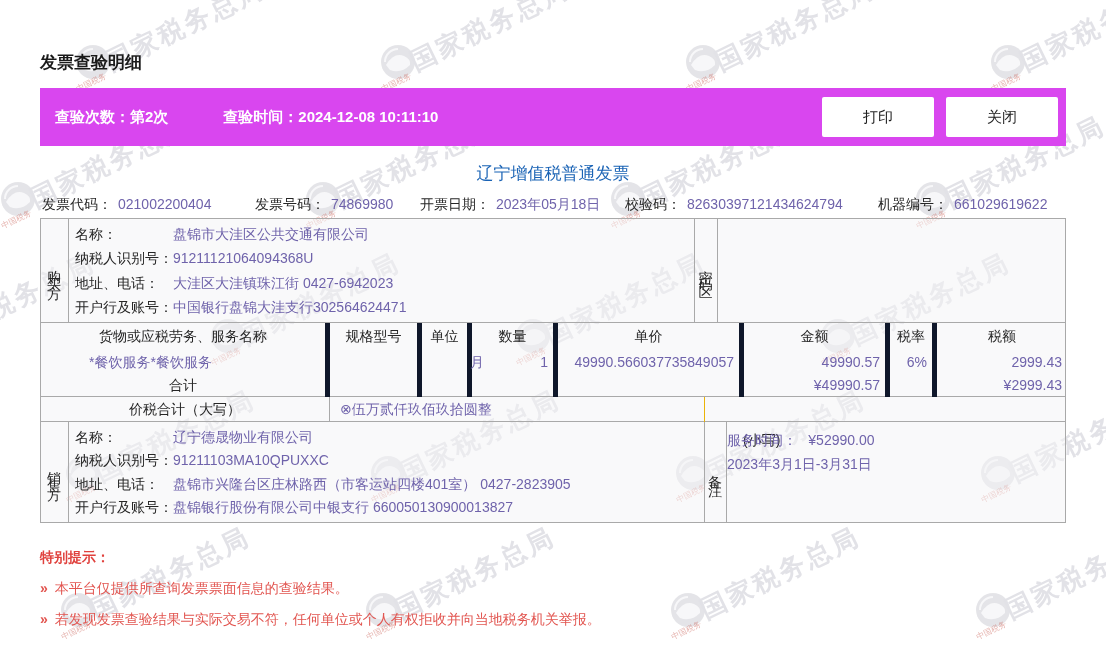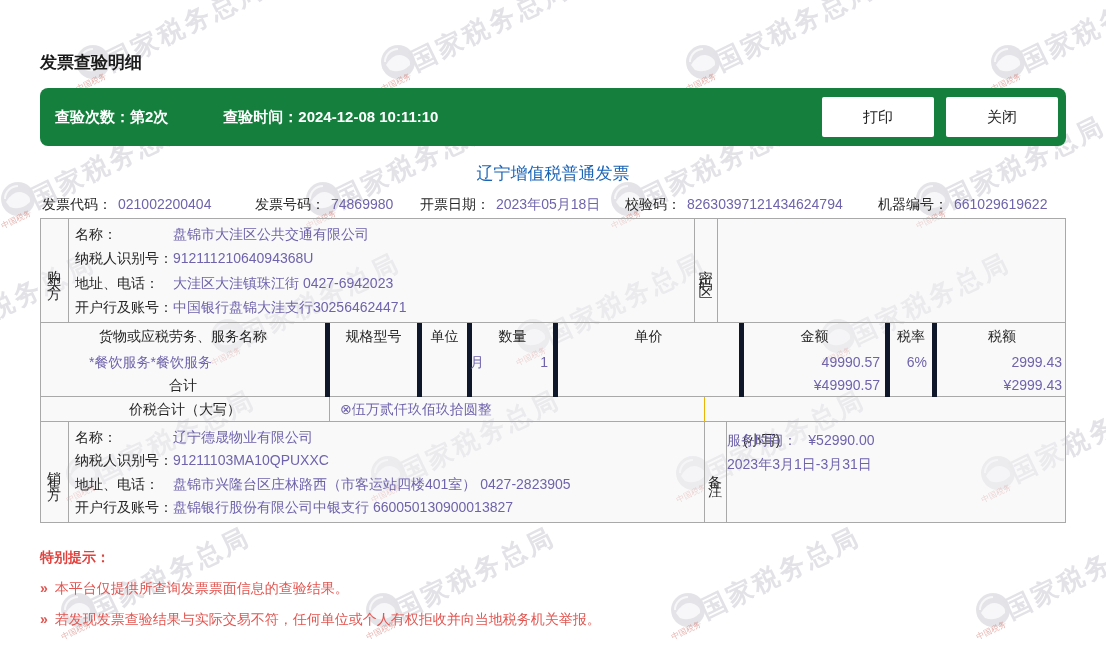--- a/index.html
+++ b/index.html
@@ -19,21 +19,21 @@
   }
   .wm-seal {
     position:absolute; left:2px; top:74px; font-size:8px; color:rgba(205,110,100,.55);
     transform:rotate(-26deg); transform-origin:left center; white-space:nowrap;
   }
   
   .content { position:absolute; inset:0; z-index:1; }
   .page-title { position:absolute; left:40px; top:51px; font-size:17px; font-weight:bold; color:#1a1a1a;font-family:Liberation Mono, monospace; }
   .topbar {
     position:absolute; left:40px; top:88px; width:1026px; height:58px;
-    background:#15803d; display:flex; align-items:center;border-radius:8px;
+    background:#d946ef; display:flex; align-items:center;
   }
   .topbar-info { display:flex; align-items:center; padding-left:15px; color:#fff; font-size:15px; font-weight:bold; }
   .topbar-info .pair { display:flex; }
   .pair-time { margin-left:55px; }
   .topbar-buttons { position:absolute; right:8px; top:9px; display:flex; gap:12px; }
   .btn {
     width:112px; height:40px; background:#ffffff; border:none; border-radius:2px;
     font-family:"Liberation Sans",sans-serif; font-size:15px; color:#1f1f1f; cursor:pointer;
     display:flex; align-items:center; justify-content:center;
   }
@@ -344,20 +344,21 @@
         <div class="icol c1">
           <div class="iline lh">规格型号</div>
           <div class="iline ld al"></div>
         </div>
         <div class="icol c3">
           <div class="iline lh">数量</div>
           <div class="iline ld ar">1</div>
         </div>
         <div class="icol c4">
           <div class="iline lh">单价</div>
+          <div class="iline ld ar">49990.566037735849057</div>
         </div>
         <div class="icol c5">
           <div class="iline lh">金额</div>
           <div class="iline ld ar">49990.57</div>
           <div class="iline lt ar purple">¥49990.57</div>
         </div>
         <div class="icol c6">
           <div class="iline lh">税率</div>
           <div class="iline ld ar">6%</div>
         </div>

